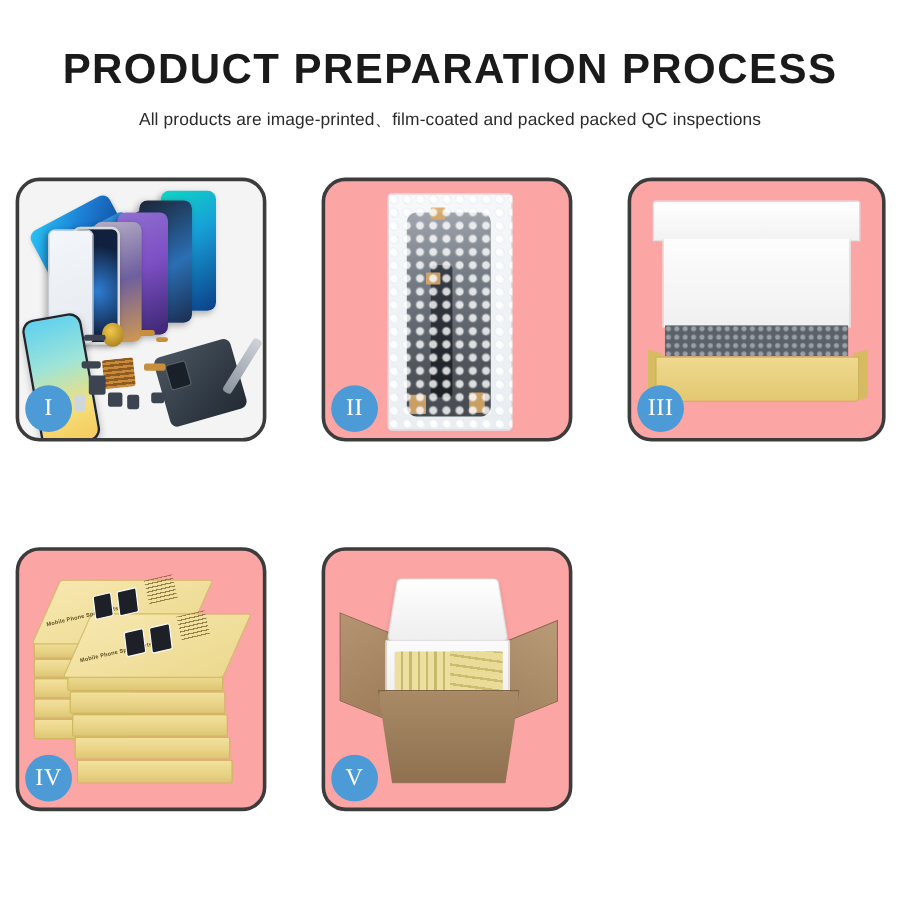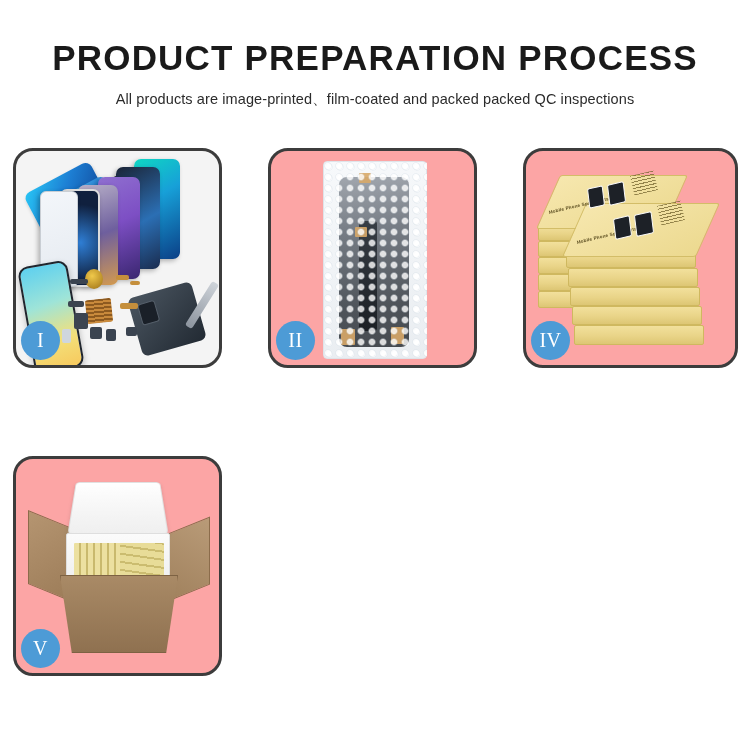--- a/index.html
+++ b/index.html
@@ -455,20 +455,31 @@
         <div class="p2-flex"></div>
         <div class="p2-tape" style="left:88px;top:22px;"></div>
         <div class="p2-tape" style="left:84px;top:76px;"></div>
         <div class="p2-tape" style="left:70px;top:178px;width:14px;height:16px;"></div>
         <div class="p2-tape" style="left:120px;top:176px;width:13px;height:17px;"></div>
         <div class="p2-overlay"></div>
       </div>
       <div class="badge">II</div>
     </div>
 
+    <div class="panel">
+      <div class="panel-art">
+        <div class="p3-lid"></div>
+        <div class="p3-lid-in"></div>
+        <div class="p3-foam-gray"></div>
+        <div class="p3-box-left"></div>
+        <div class="p3-box-right"></div>
+        <div class="p3-box-front"></div>
+      </div>
+      <div class="badge">III</div>
+    </div>
 
     <div class="panel">
       <div class="panel-art p4">
 
         <div class="p4box" style="left:12px;top:74px;width:82px;height:16px;"></div>
         <div class="p4box" style="left:12px;top:90px;width:82px;height:16px;"></div>
         <div class="p4box" style="left:12px;top:106px;width:82px;height:17px;"></div>
         <div class="p4box" style="left:12px;top:123px;width:82px;height:17px;"></div>
         <div class="p4box" style="left:12px;top:140px;width:82px;height:17px;"></div>
 

